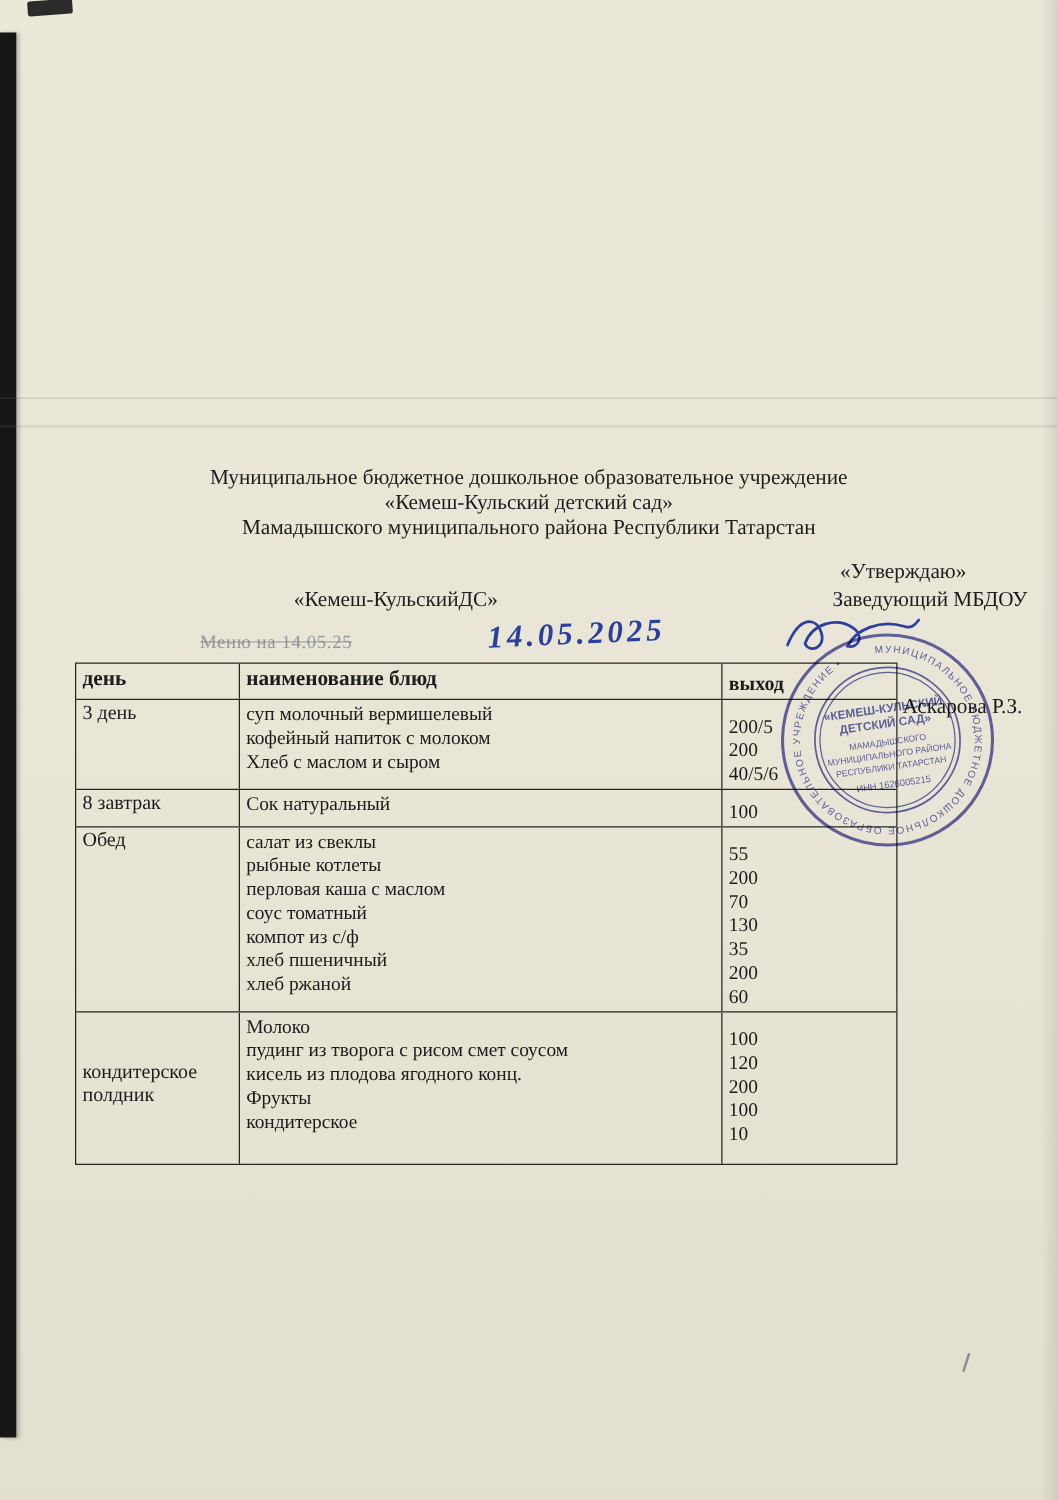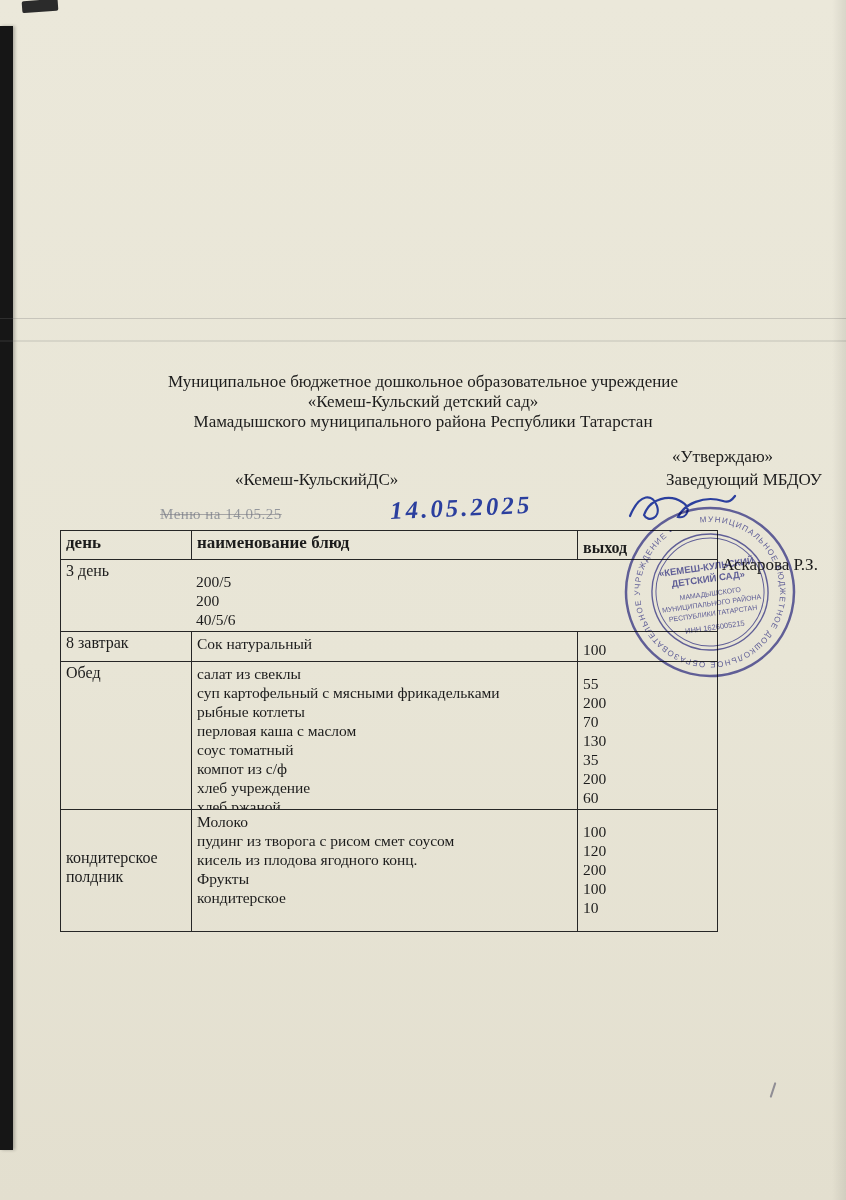--- a/index.html
+++ b/index.html
@@ -76,20 +76,25 @@
 
   <div class="abs menu-table">
     <div class="row thead">
       <div class="c c1 th">день</div>
       <div class="c c2 th">наименование блюд</div>
       <div class="c c3 th vy">выход</div>
     </div>
 
     <div class="row r1">
       <div class="c c1">3 день</div>
+      <div class="c c2">
+        <div class="ln">суп молочный вермишелевый</div>
+        <div class="ln"> кофейный напиток с молоком</div>
+        <div class="ln">Хлеб с маслом и сыром</div>
+      </div>
       <div class="c c3 shift">
         <div class="ln">200/5</div>
         <div class="ln">200</div>
         <div class="ln">40/5/6</div>
       </div>
     </div>
 
     <div class="row r2">
       <div class="c c1">8 завтрак</div>
       <div class="c c2">
@@ -97,26 +102,25 @@
       </div>
       <div class="c c3 shift-sm">
         <div class="ln">100</div>
       </div>
     </div>
 
     <div class="row r3">
       <div class="c c1">Обед</div>
       <div class="c c2">
         <div class="ln">салат из  свеклы</div>
-        <div class="ln">суп картофельный с мясными фрикадельками</div>
         <div class="ln">рыбные котлеты</div>
         <div class="ln">перловая каша с маслом</div>
         <div class="ln">соус томатный</div>
         <div class="ln">компот  из с/ф</div>
-        <div class="ln">хлеб учреждение</div>
+        <div class="ln">хлеб пшеничный</div>
         <div class="ln">хлеб ржаной</div>
       </div>
       <div class="c c3 shift">
         <div class="ln">55</div>
         <div class="ln">200</div>
         <div class="ln">70</div>
         <div class="ln">130</div>
         <div class="ln">35</div>
         <div class="ln">200</div>
         <div class="ln">60</div>

